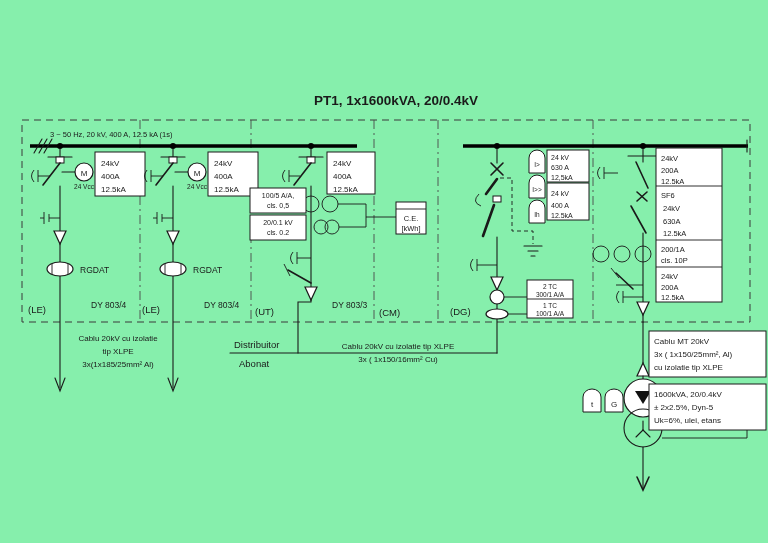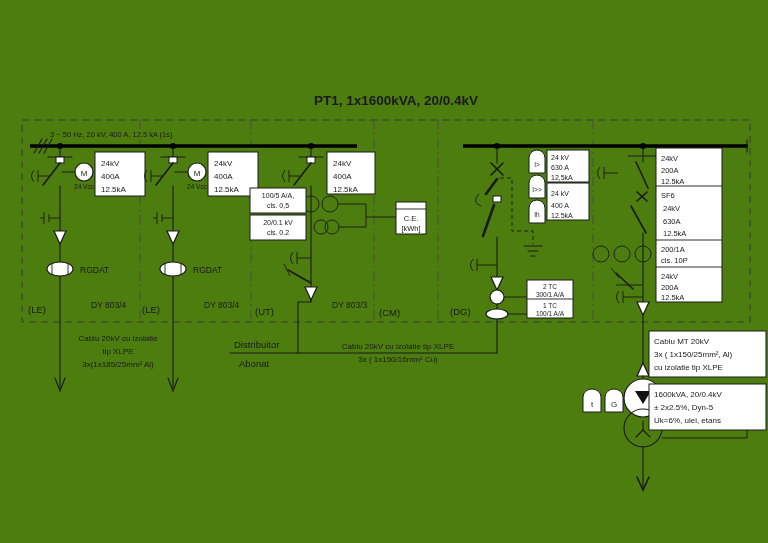--- a/index.html
+++ b/index.html
@@ -1,16 +1,16 @@
 <!DOCTYPE html>
 <html><head>
 <meta charset="utf-8">
 <style>
   html,body{margin:0;padding:0;background:#fff;}
-  .page{width:768px;height:543px;background:#4d7c0f;position:relative;overflow:hidden;}
+  .page{width:768px;height:543px;background:#86efac;position:relative;overflow:hidden;}
   svg text{font-family:"Liberation Sans",sans-serif;fill:#1a1a1a;}
   .ln{stroke:#1a1a1a;stroke-width:1.1;fill:none;stroke-linecap:round;}
   .thin{stroke:#1a1a1a;stroke-width:0.9;fill:none;}
   .bus{stroke:#000;stroke-width:3.4;fill:none;}
   .bld{stroke:#1a1a1a;stroke-width:1.6;fill:none;stroke-linecap:round;}
   .bldthick{stroke:#1a1a1a;stroke-width:2.6;fill:none;stroke-linecap:round;}
   .dash{stroke:#3a3a3a;stroke-width:1;fill:none;stroke-dasharray:7 5;}
   .dashdot{stroke:#4a4a4a;stroke-width:0.9;fill:none;stroke-dasharray:9 4 2 4;}
   .idash{stroke:#1a1a1a;stroke-width:0.9;fill:none;stroke-dasharray:4 3;}
   .bx{fill:#fff;stroke:#1a1a1a;stroke-width:1;}

